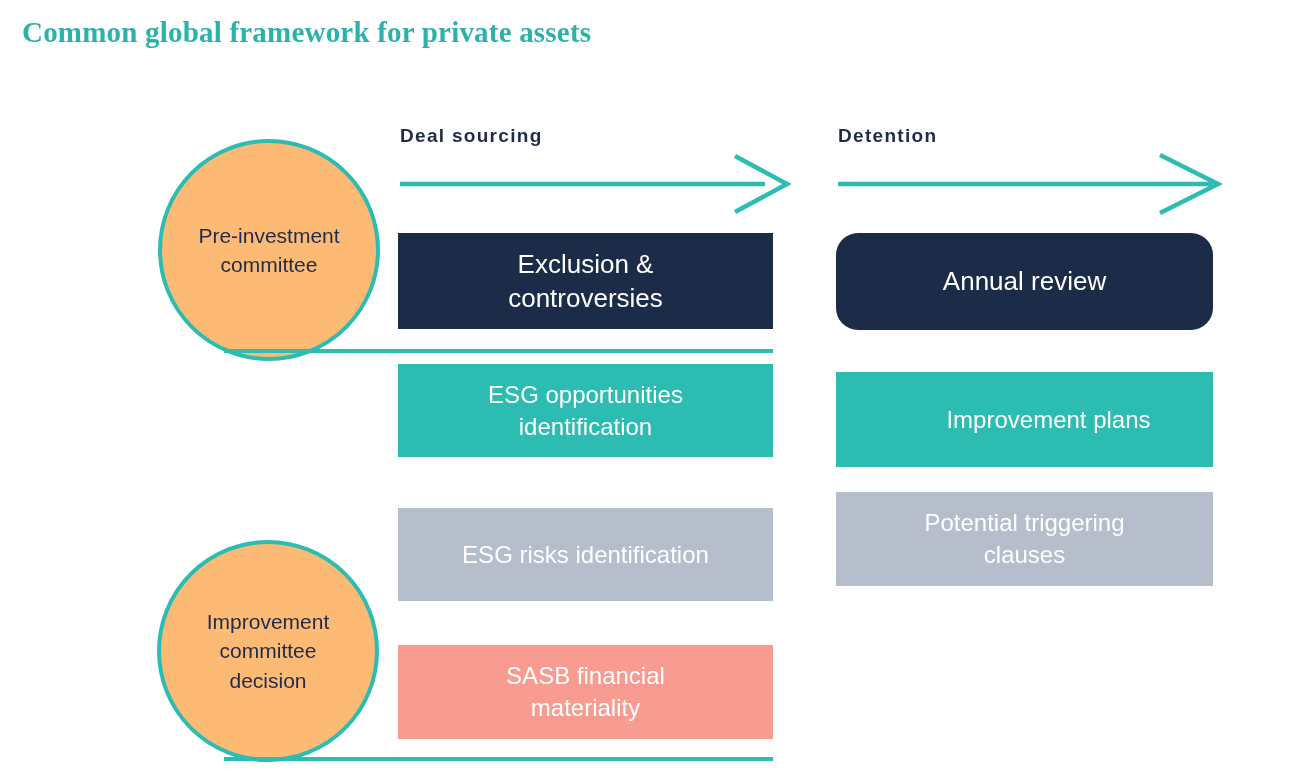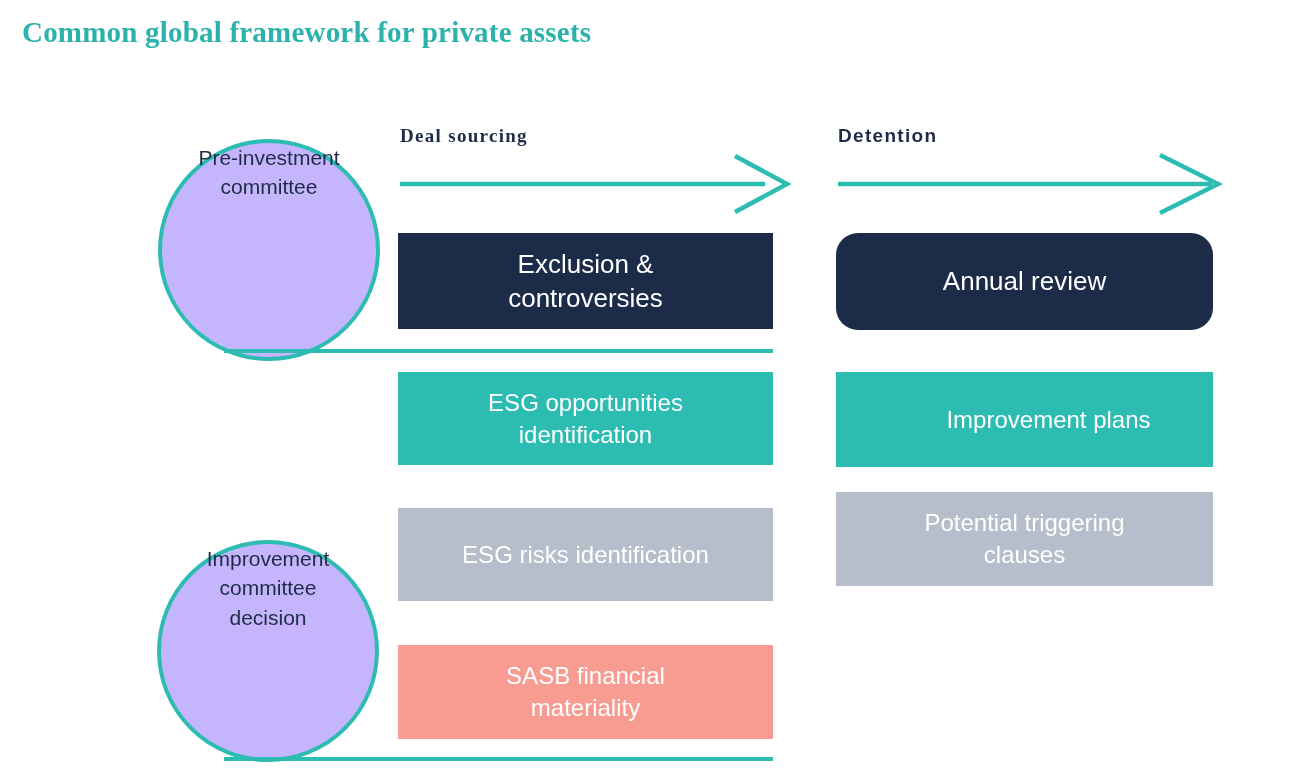--- a/index.html
+++ b/index.html
@@ -29,36 +29,36 @@
     white-space:nowrap;
   }
 
   .col-header{
     position:absolute;top:125px;
     font-size:19px;font-weight:bold;
     color:var(--text_navy);
     letter-spacing:1.3px;
     white-space:nowrap;
   }
-  .col-header.left{left:400px;font-family:Liberation Serif, serif;}
+  .col-header.left{left:400px;}
   .col-header.right{left:838px;}
 
   .arrow-svg{position:absolute;top:150px;overflow:visible;}
   .arrow-svg.left{left:398px;}
   .arrow-svg.right{left:836px;}
   .arrow-svg line,.arrow-svg polyline{
     stroke:var(--teal);stroke-width:4.5;fill:none;
     stroke-linecap:butt;stroke-linejoin:miter;
   }
 
   .committee-circle{
     position:absolute;width:222px;height:222px;
     border:4px solid var(--teal);border-radius:50%;
-    background:#c4b5fd;
-    display:flex;align-items:flex-start;justify-content:center;
+    background:#fdba74;
+    display:flex;align-items:center;justify-content:center;
     text-align:center;color:var(--text_navy);
     font-size:21px;line-height:1.4;
     white-space:pre-line;
     z-index:1;
   }
   .circle-1{left:158px;top:139px;}
   .circle-2{left:157px;top:540px;}
 
   .connector{
     position:absolute;height:4px;background:var(--teal);
@@ -77,21 +77,21 @@
   }
   .box-navy{background:var(--navy);}
   .box-teal{background:var(--teal);}
   .box-gray{background:var(--gray);}
   .box-salmon{background:var(--salmon);}
 
   .col-left{left:398px;width:375px;}
   .col-right{left:836px;width:377px;}
 
   .l-box-0{top:233px;height:96px;font-size:26px;}
-  .l-box-1{top:372px;height:93px;}
+  .l-box-1{top:364px;height:93px;}
   .l-box-2{top:508px;height:93px;}
   .l-box-3{top:645px;height:94px;}
 
   .r-box-0{top:233px;height:97px;font-size:26px;border-radius:22px;}
   .r-box-1{top:372px;height:95px;padding-left:48px;}
   .r-box-2{top:492px;height:94px;}
 </style>
 </head>
 <body>
 

